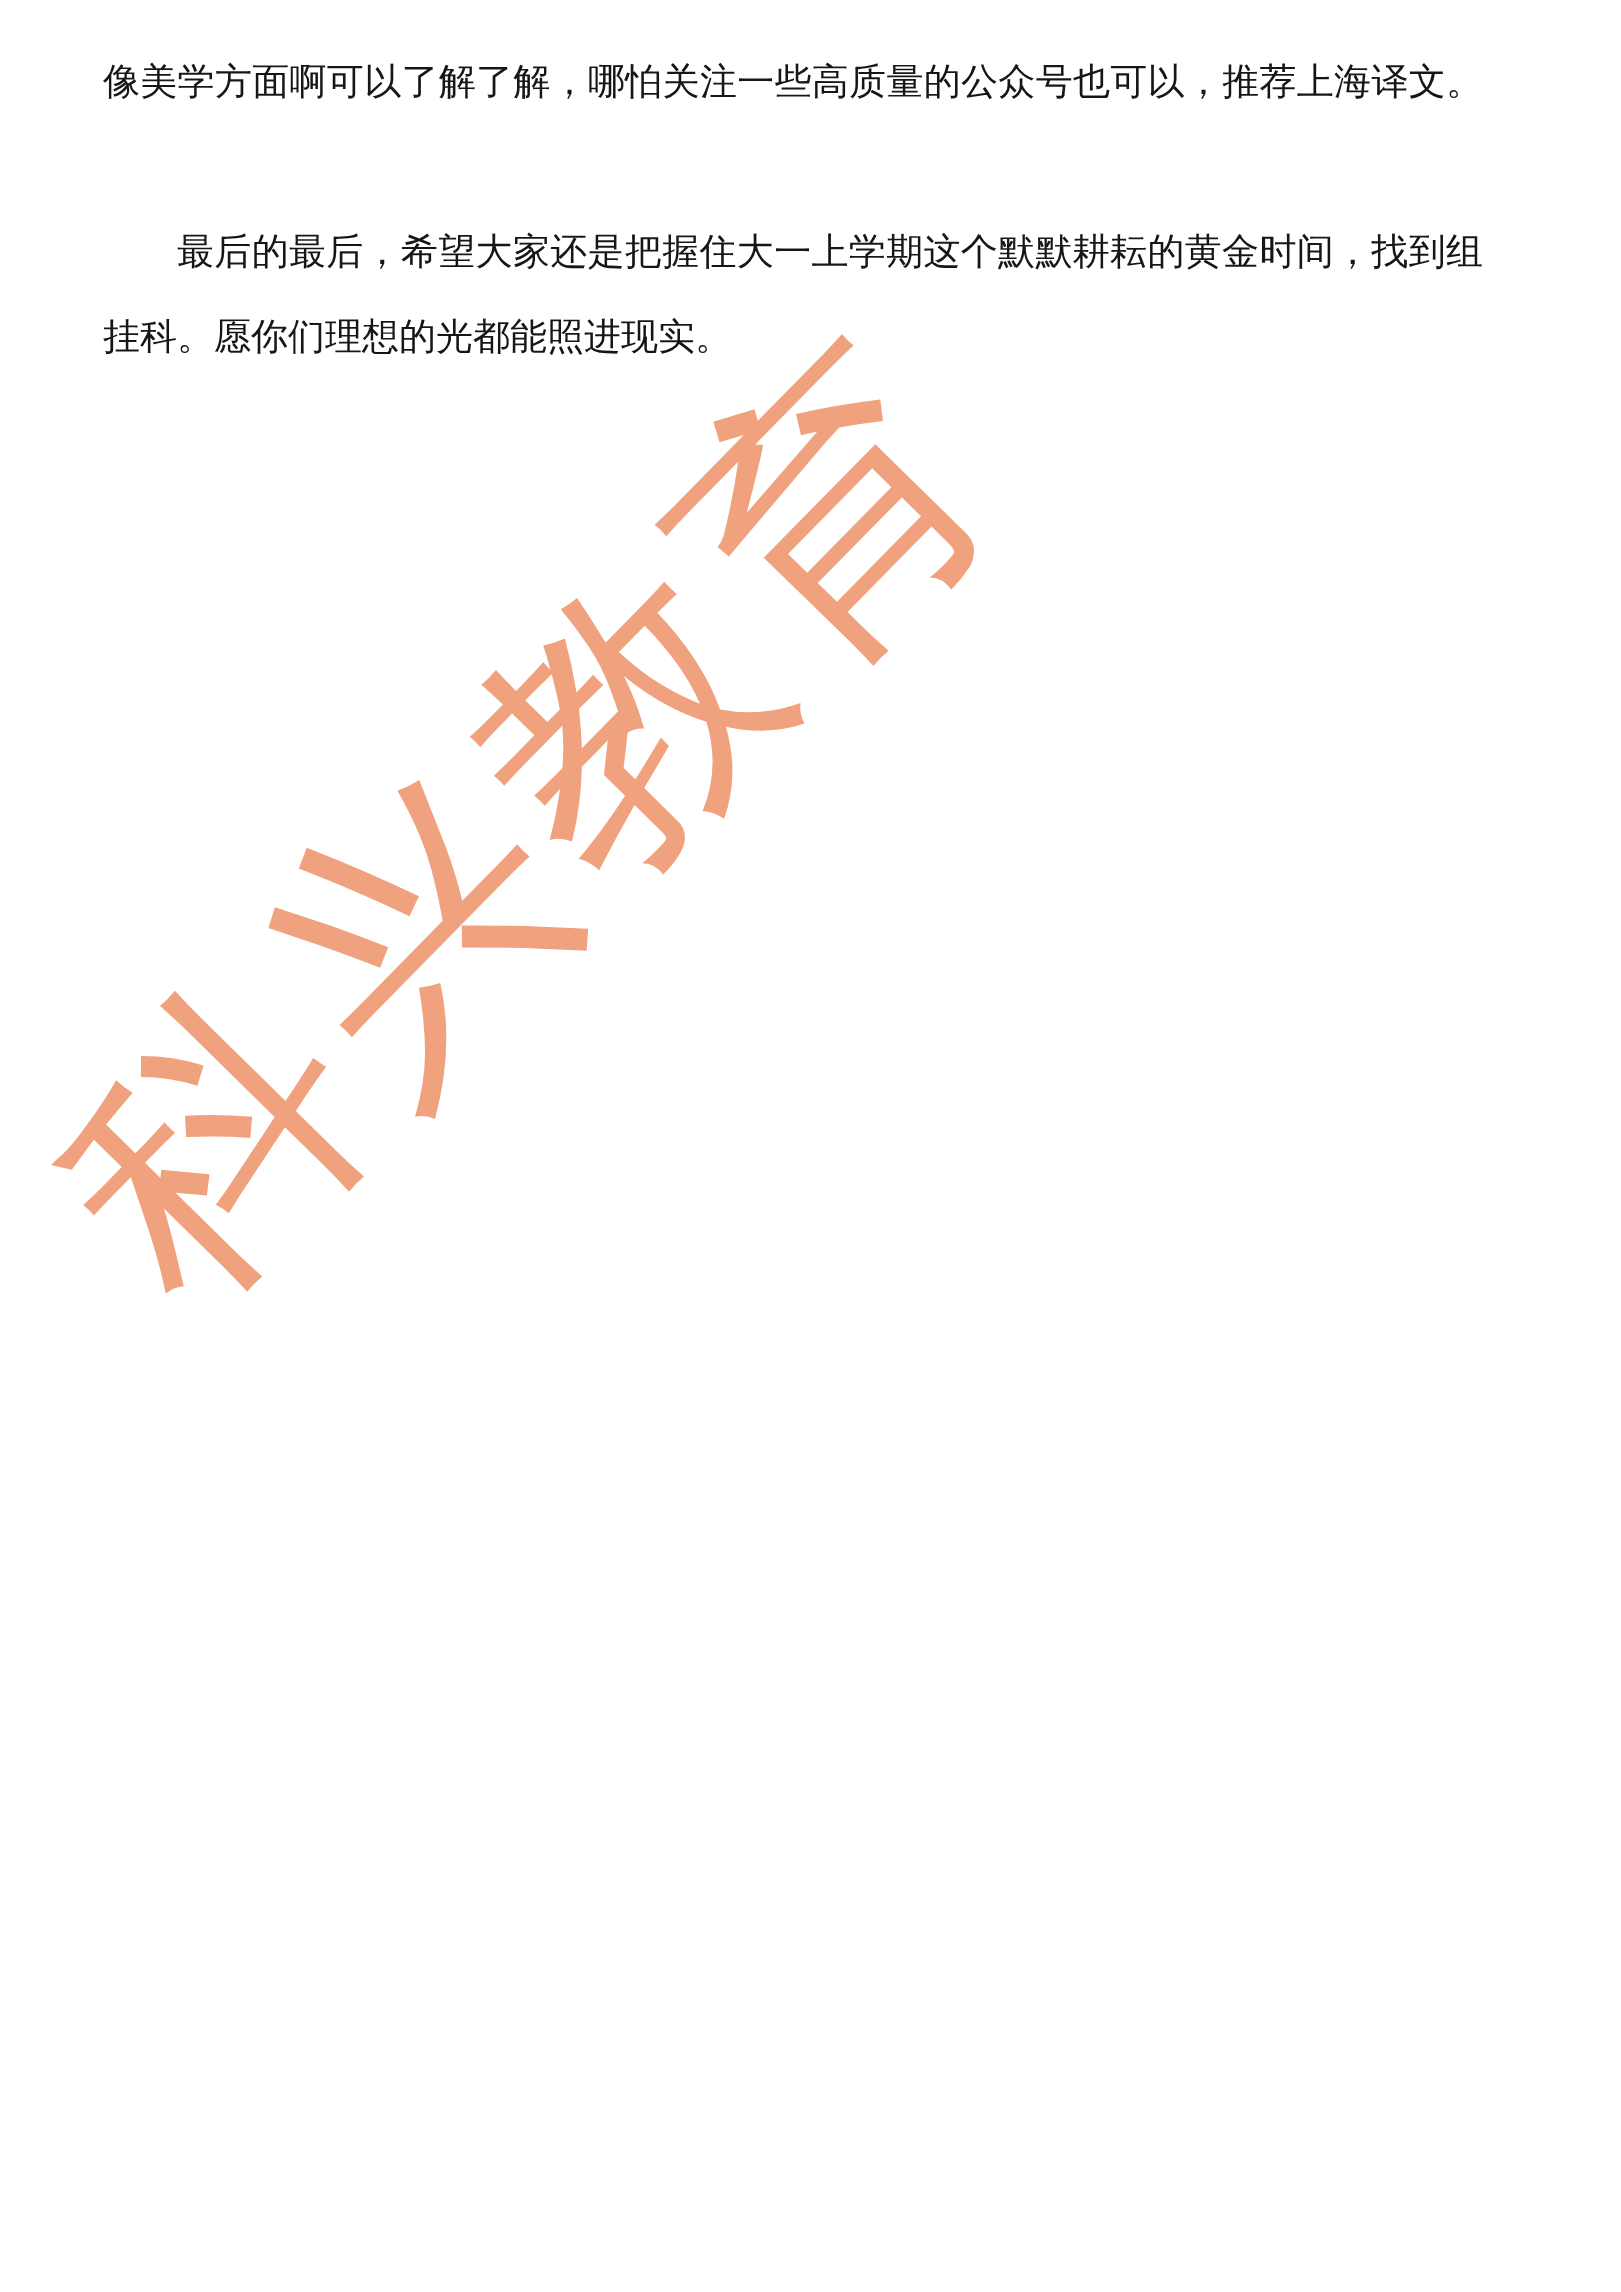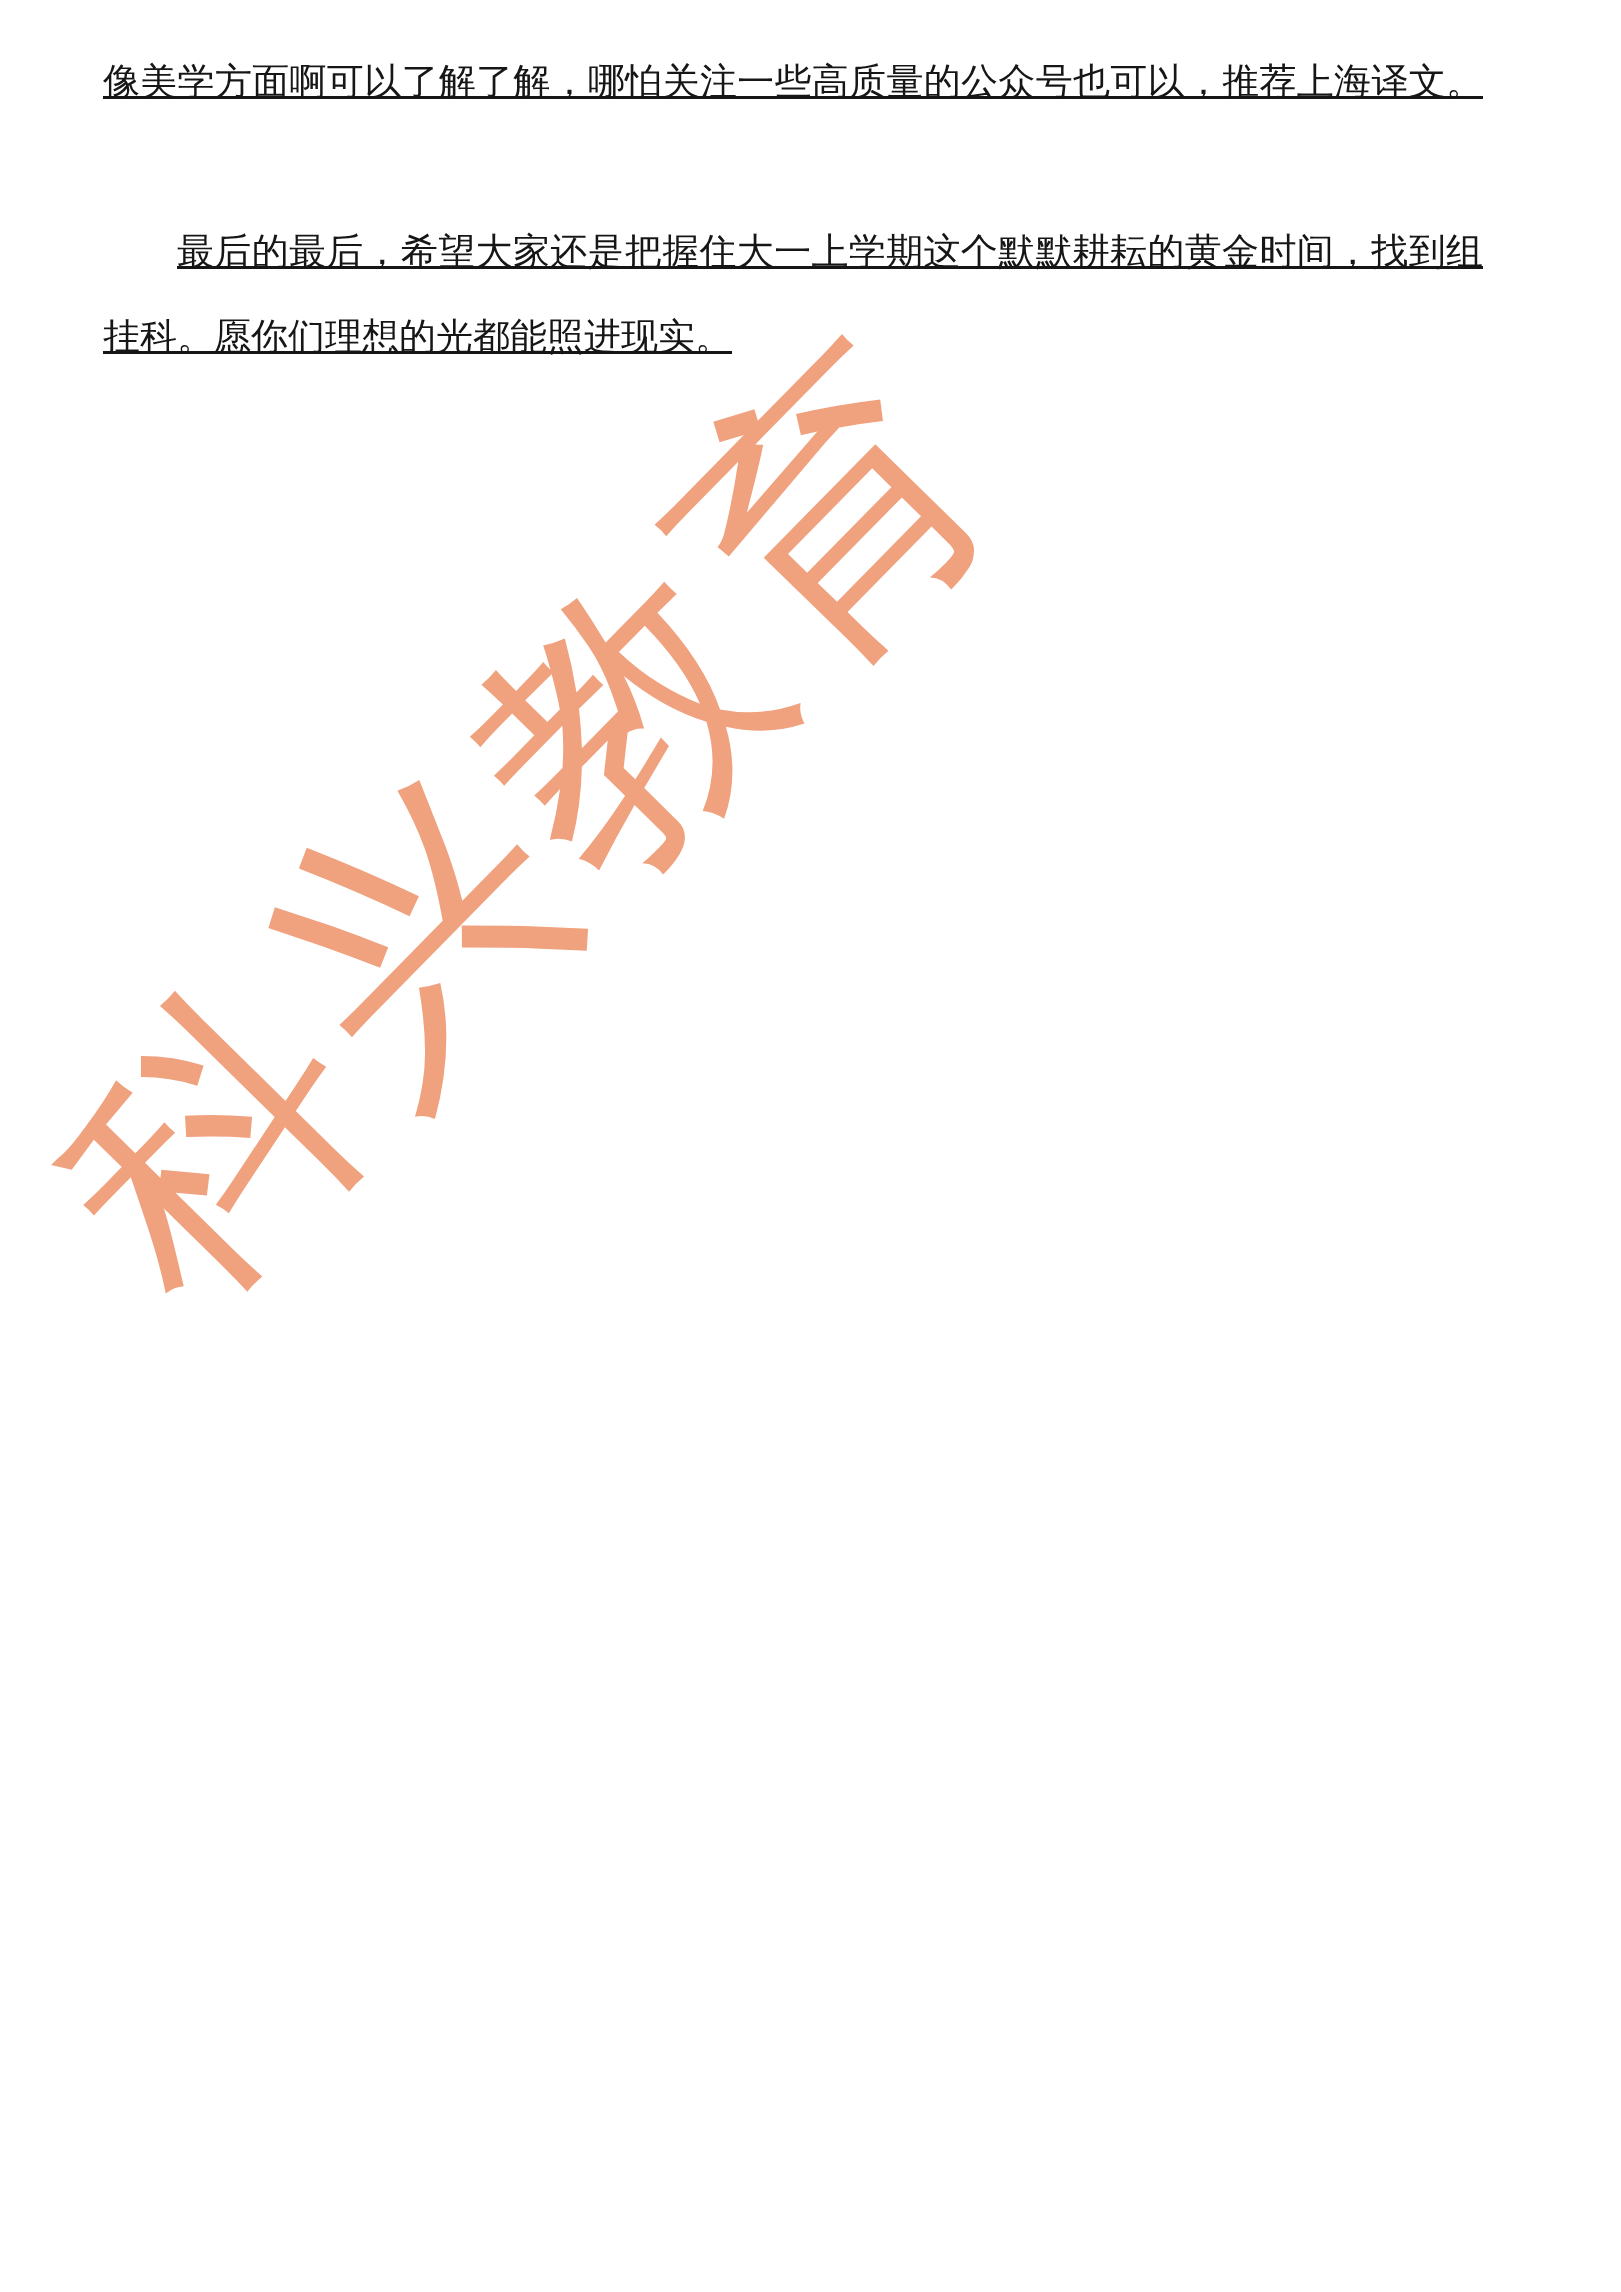--- a/index.html
+++ b/index.html
@@ -35,21 +35,20 @@
     width: 1380px;
     z-index: 1;
     color: #161616;
     font-size: 37px;
     line-height: 85px;
   }
   .line {
     margin: 0;
     text-align: justify;
     min-height: 85px;
-    text-decoration: underline;
   }
   
   .full {
     text-align-last: justify;
   }
   
   .indent {
     text-indent: 74px;
   }
   .blank {

